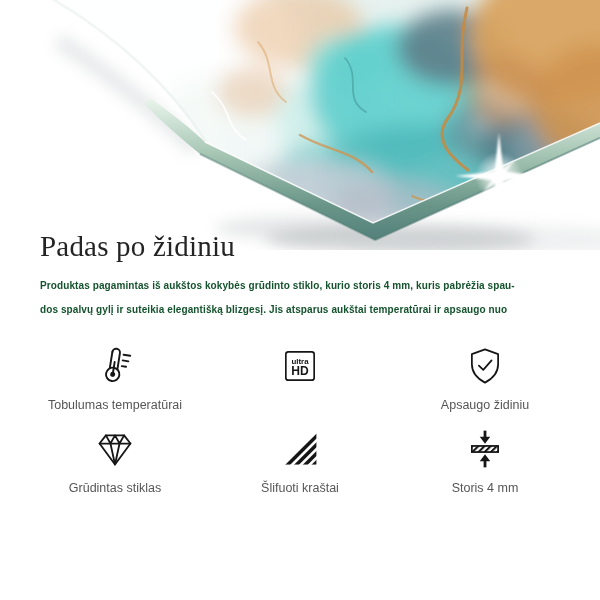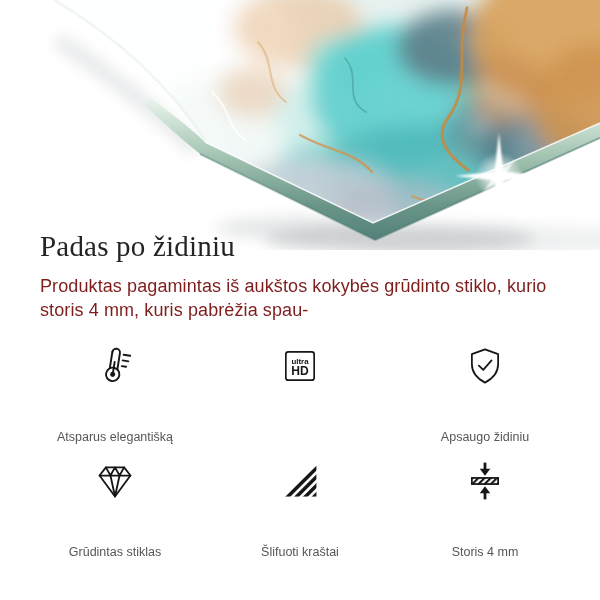--- a/index.html
+++ b/index.html
@@ -3,24 +3,24 @@
 <meta charset="utf-8">
 <style>
   html,body{margin:0;padding:0;background:#ffffff;}
   .page{position:relative;width:600px;height:600px;background:#ffffff;overflow:hidden;
         font-family:"Liberation Sans","DejaVu Sans",sans-serif;}
   .hero{position:absolute;top:0;left:0;width:600px;height:250px;}
   .content{position:absolute;left:40px;top:228px;width:520px;}
   h1.title{margin:0;font-family:"Liberation Serif","DejaVu Serif",serif;font-weight:400;
            font-size:29px;line-height:36px;color:#242424;letter-spacing:.2px;}
   .desc{margin-top:10px;}
-  .desc .dline{font-size:18px;line-height:24px;font-weight:400;color:#7f1d1d;letter-spacing:.1px;}
+  .desc .dline{font-size:10px;line-height:24px;font-weight:700;color:#14532d;letter-spacing:.1px;}
   .features{margin-top:21px;display:grid;grid-template-columns:150px auto 150px;
             justify-content:space-between;row-gap:13px;}
-  .feature{display:flex;flex-direction:column;align-items:center;gap:32px;}
+  .feature{display:flex;flex-direction:column;align-items:center;}
   .feature .icon{width:46px;height:46px;display:flex;align-items:center;justify-content:center;}
   .feature .icon svg{display:block;}
   .feature .flabel{margin-top:9px;font-size:12.5px;line-height:15px;color:#565656;text-align:center;}
   .ico{stroke:#161616;fill:none;stroke-width:2;stroke-linecap:round;stroke-linejoin:round;}
 </style>
 </head>
 <body>
 
 <div class="page">
 
@@ -119,40 +119,41 @@
     </svg>
   </div>
 
   <div class="content">
     <h1 class="title">
       <span style="display:block">Padas po židiniu</span>
     </h1>
 
     <div class="desc">
       <div class="dline">Produktas pagamintas iš aukštos kokybės grūdinto stiklo, kurio storis 4 mm, kuris pabrėžia spau-</div>
+      <div class="dline">dos spalvų gylį ir suteikia elegantišką blizgesį. Jis atsparus aukštai temperatūrai ir apsaugo nuo</div>
     </div>
 
     <div class="features">
 
       <div class="feature">
         <span class="icon">
           <svg width="46" height="46" viewBox="0 0 48 48">
             <g class="ico" transform="rotate(9 24 24)">
               <path d="M19 10 a4 4 0 0 1 8 0 V27"></path>
               <path d="M19 10 V27"></path>
               <circle cx="23" cy="33" r="7"></circle>
               <circle cx="23" cy="33" r="2.6" fill="#161616" stroke="none"></circle>
               <line x1="23" y1="31" x2="23" y2="20"></line>
               <line x1="31" y1="11" x2="38" y2="11"></line>
               <line x1="31" y1="17" x2="37" y2="17"></line>
               <line x1="31" y1="23" x2="35.5" y2="23"></line>
             </g>
           </svg>
         </span>
-        <span class="flabel">Atsparus elegantišką</span>
+        <span class="flabel">Tobulumas temperatūrai</span>
       </div>
 
       <div class="feature">
         <span class="icon">
           <svg width="40" height="40" viewBox="0 0 48 48">
             <rect x="7" y="7" width="34" height="34" rx="3" class="ico" stroke-width="2.6"></rect>
             <text x="24" y="21" text-anchor="middle" font-family="Liberation Sans,sans-serif" font-size="9.5" font-weight="700" fill="#161616">ultra</text>
             <text x="24" y="35" text-anchor="middle" font-family="Liberation Sans,sans-serif" font-size="14.5" font-weight="800" fill="#161616">HD</text>
           </svg>
         </span>

